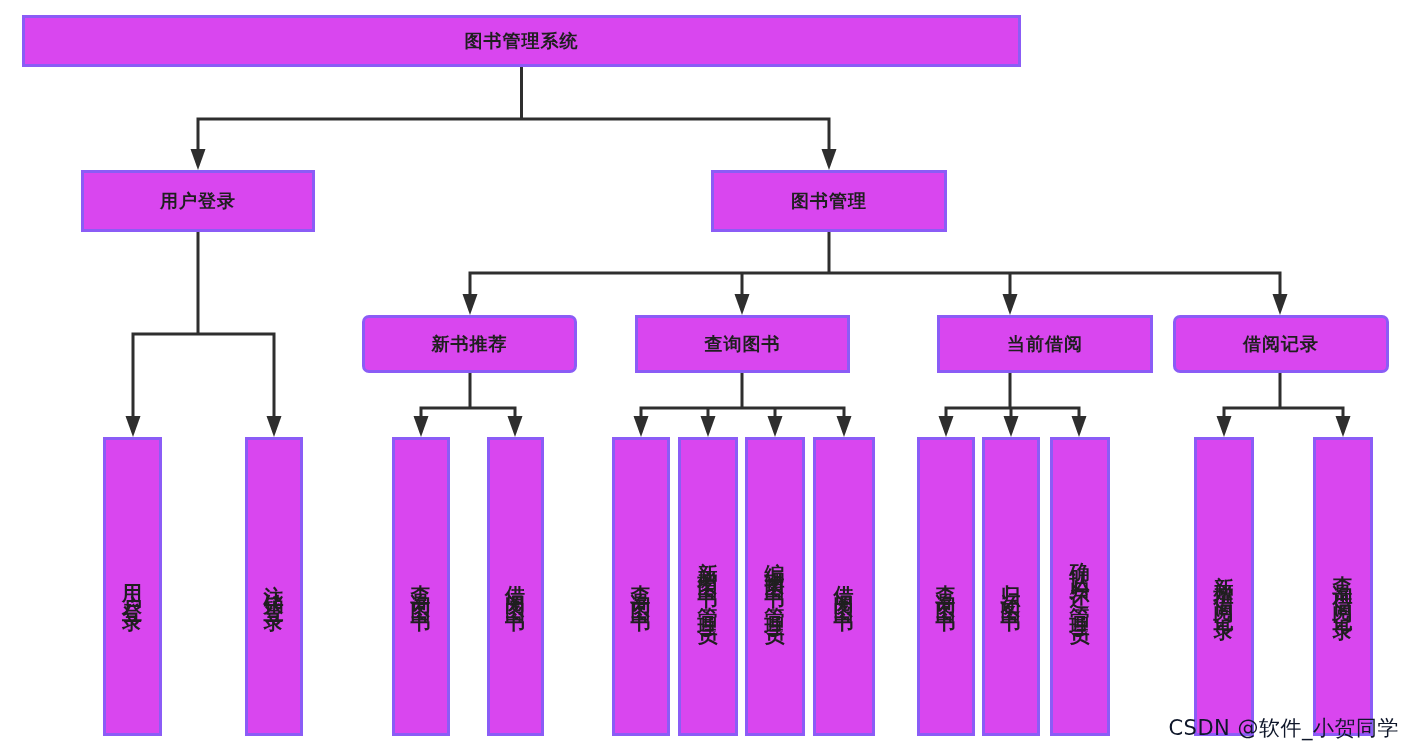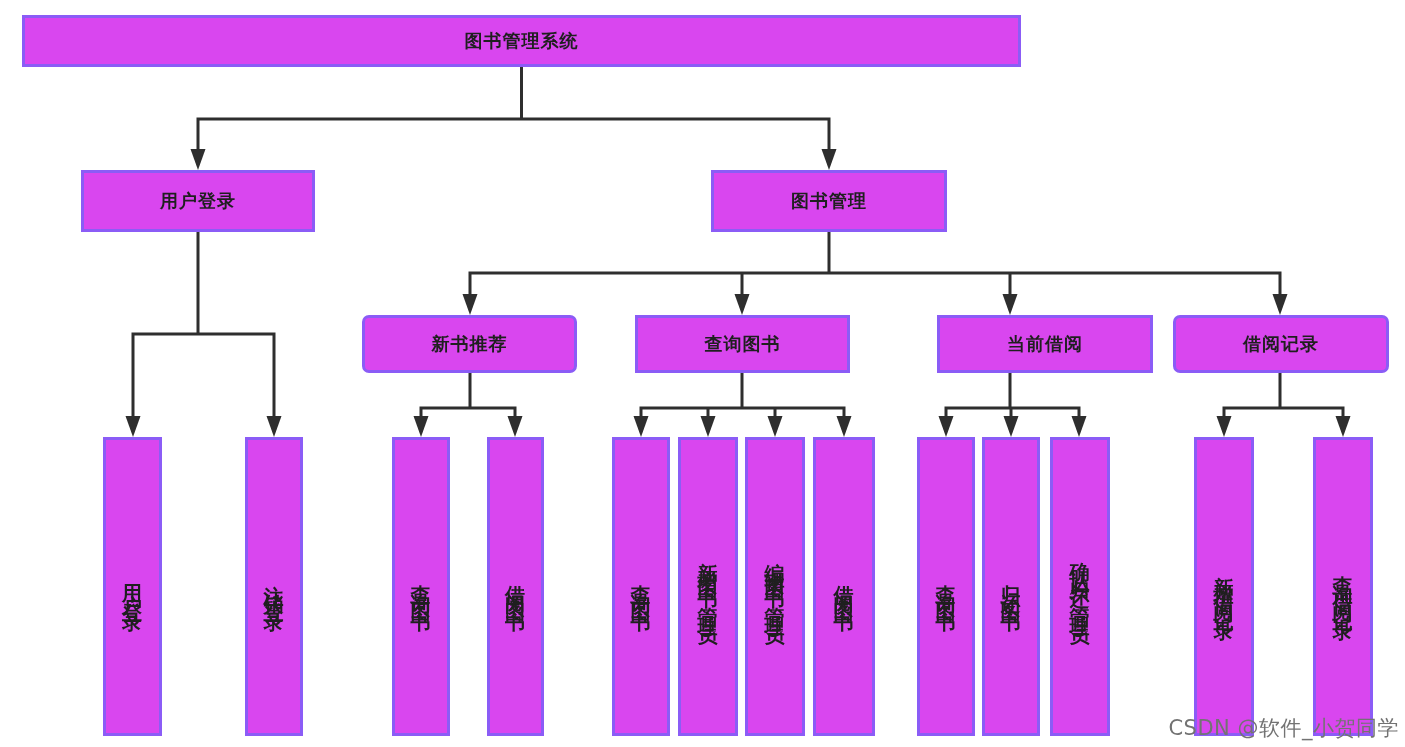--- a/index.html
+++ b/index.html
@@ -38,21 +38,21 @@
     pointer-events: none;
   }
   .connectors path { stroke: #2e2e2e; stroke-width: 3; fill: none; }
   .connectors polygon { fill: #2e2e2e; stroke: none; }
   .watermark {
     position: absolute;
     top: 714px;
     right: 6px;
     font-size: 21px;
     letter-spacing: 0.5px;
-    color: #737373;
+    color: #0f172a;
     z-index: 5;
     white-space: nowrap;
   }
 </style>
 </head>
 <body>
 
 <div class="stage">
 
   <svg class="connectors" viewBox="0 0 1405 747" xmlns="http://www.w3.org/2000/svg">

